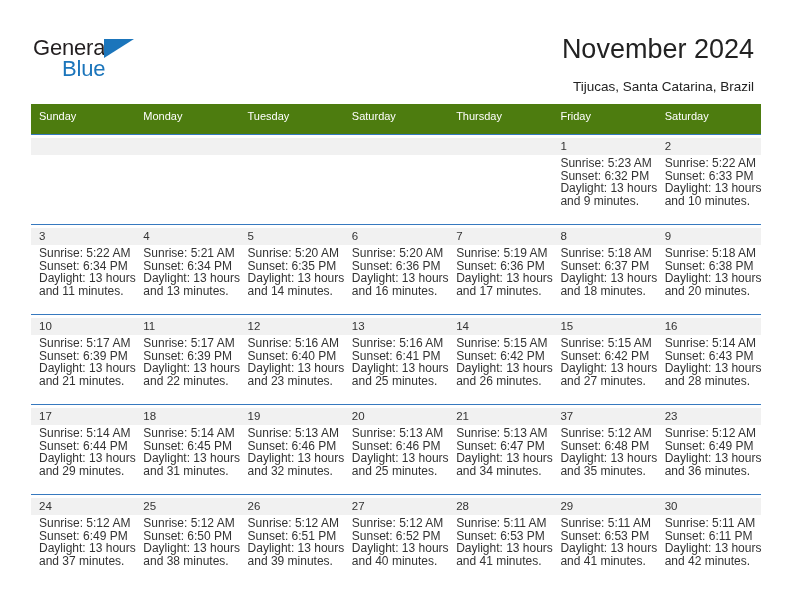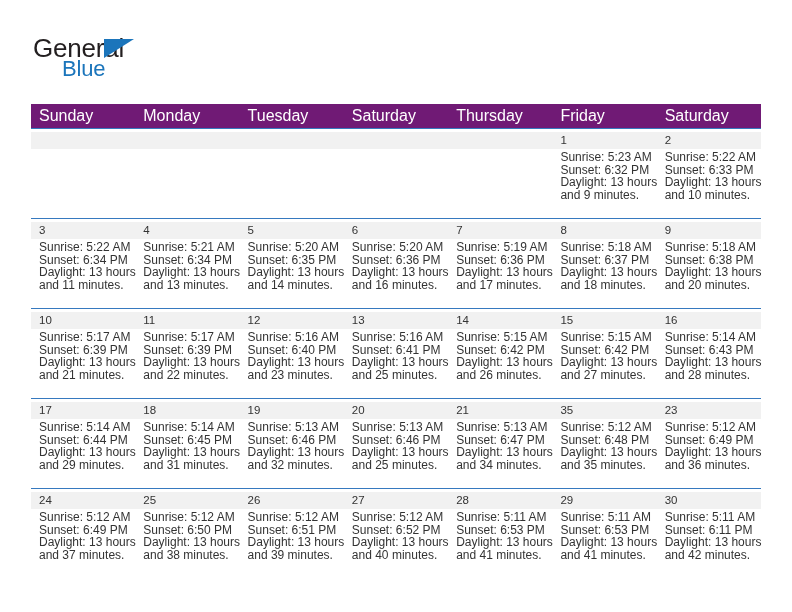--- a/index.html
+++ b/index.html
@@ -27,21 +27,21 @@
   .logo {
     position: absolute;
     left: 33px;
     top: 36px;
     width: 130px;
     height: 48px;
   }
   .logo-general {
     position: absolute;
     left: 0; top: 0;
-    font-size: 26px;
+    font-size: 22px;
     letter-spacing: -0.2px;
     color: #231f20;
     line-height: 24px;
   }
   .logo-triangle {
     position: absolute;
     left: 71px;
     top: 3px;
     width: 0; height: 0;
     border-left: 30px solid #1b75bb;
@@ -81,26 +81,26 @@
   
   .calendar {
     position: absolute;
     left: 31px;
     top: 104px;
     width: 730px;
     border-collapse: collapse;
     table-layout: fixed;
   }
   .calendar th {
-    background: #701a75;
+    background: #4d7c0f;
     color: #ffffff;
-    font-size: 16px;
+    font-size: 11px;
     font-weight: normal;
     text-align: left;
-    padding: 6px 0 6px 8px;
+    padding: 6px 0 12px 8px;
     height: 22px;
     line-height: 12px;
   }
   .calendar td {
     vertical-align: top;
     width: 104.28px;
     height: 90px;
     padding: 0;
     border-top: 1px solid #3679bf;
     background: #ffffff;
@@ -131,20 +131,22 @@
 <body>
 
 <div class="page">
 
   <div class="header">
     <div class="logo">
       <span class="logo-general">General</span>
       <span class="logo-triangle"></span>
       <span class="logo-blue">Blue</span>
     </div>
+    <div class="title">November 2024</div>
+    <div class="subtitle">Tijucas, Santa Catarina, Brazil</div>
   </div>
 
   <table class="calendar">
     <thead>
       <tr>
         <th>Sunday</th>
         <th>Monday</th>
         <th>Tuesday</th>
         <th>Saturday</th>
         <th>Thursday</th>
@@ -411,21 +413,21 @@
               <div class="cell-body">
                 <span class="ln">Sunrise: 5:13 AM</span>
                 <span class="ln">Sunset: 6:47 PM</span>
                 <span class="ln">Daylight: 13 hours</span>
                 <span class="ln">and 34 minutes.</span>
               </div>
             </div>
           </td>
           <td>
             <div class="cell-inner">
-              <div class="daynum-band">35</div>
+              <div class="daynum-band">37</div>
               <div class="cell-body">
                 <span class="ln">Sunrise: 5:12 AM</span>
                 <span class="ln">Sunset: 6:48 PM</span>
                 <span class="ln">Daylight: 13 hours</span>
                 <span class="ln">and 35 minutes.</span>
               </div>
             </div>
           </td>
           <td>
             <div class="cell-inner">

